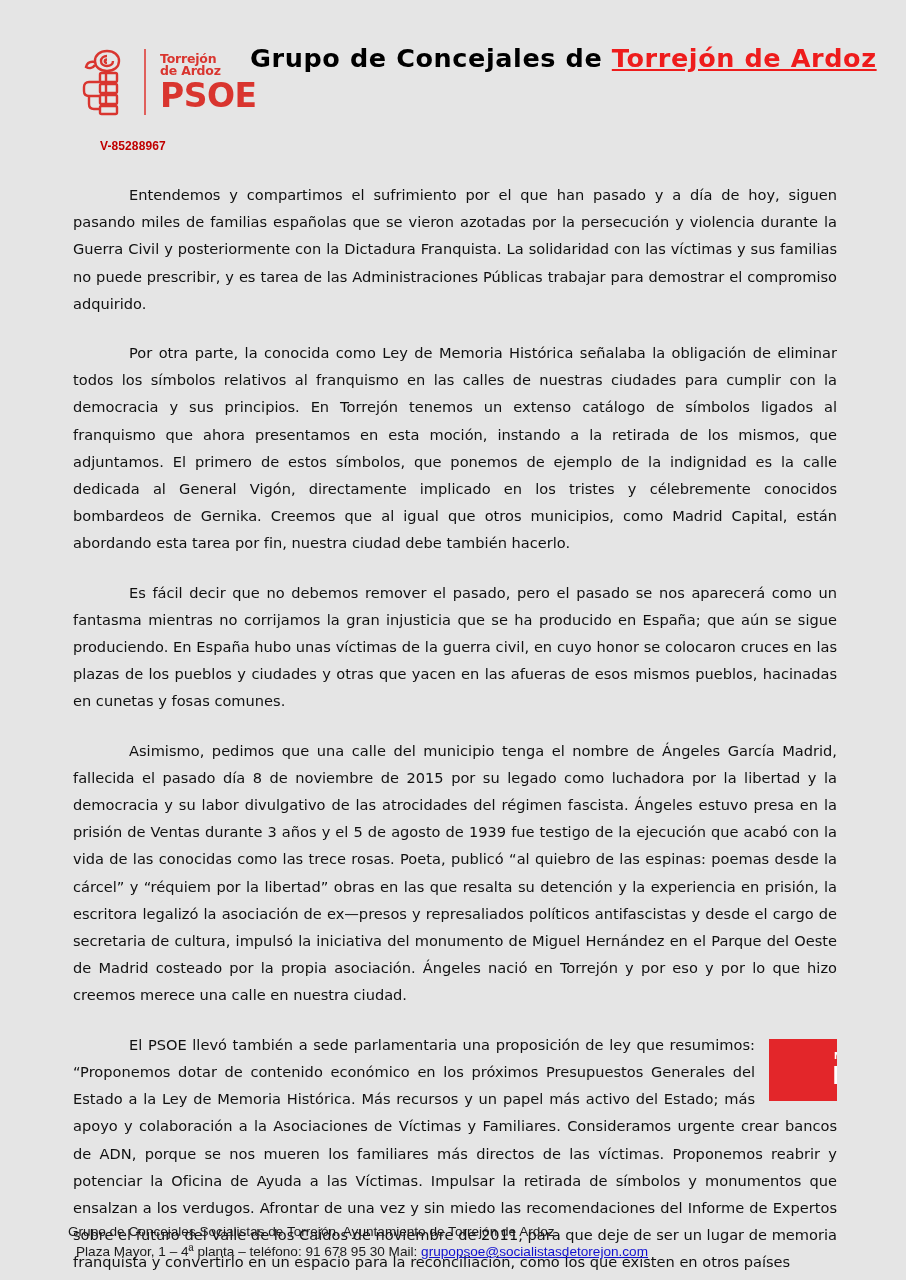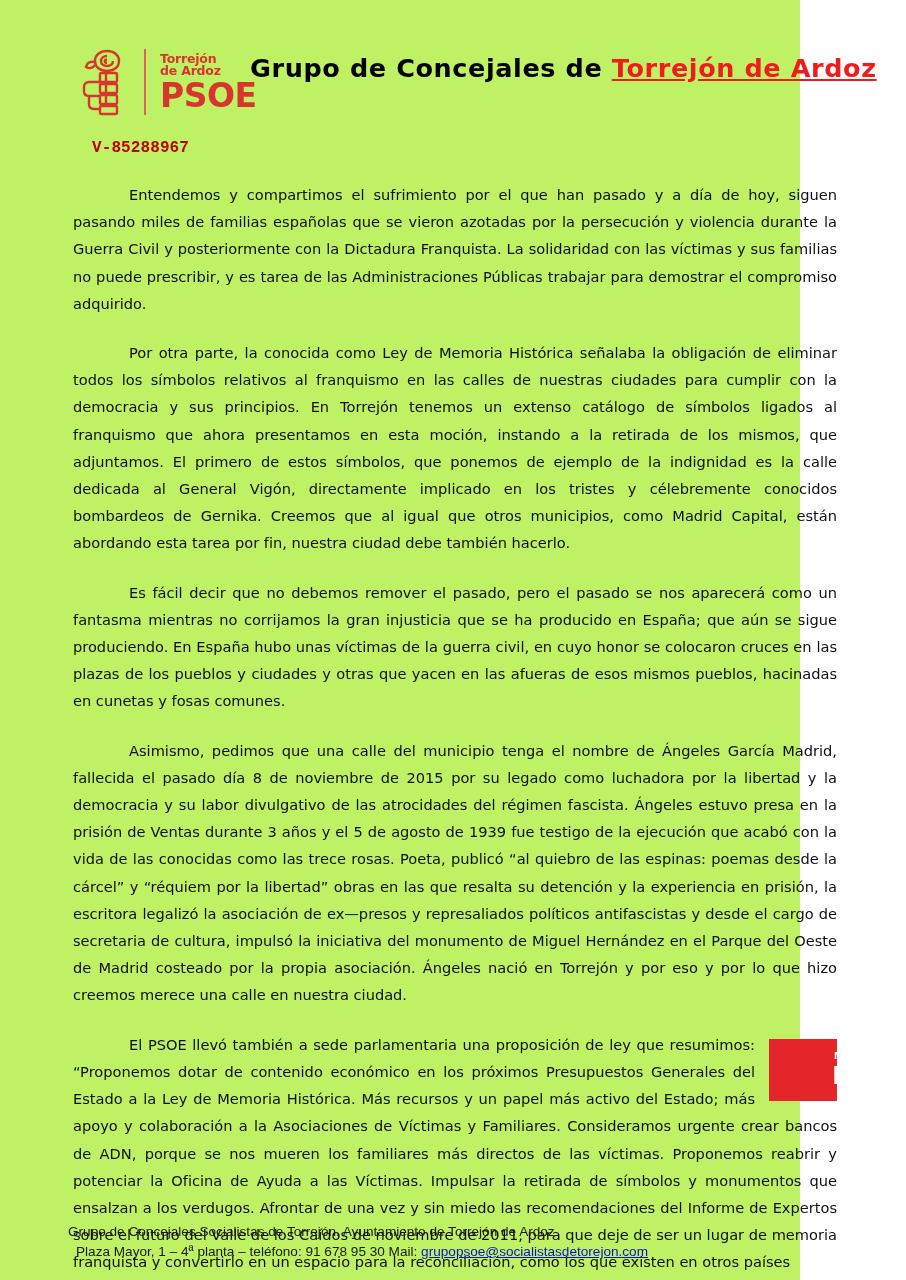--- a/index.html
+++ b/index.html
@@ -11,23 +11,23 @@
   body {
     width: 906px;
     height: 1280px;
     position: relative;
     font-family: "DejaVu Sans", "Liberation Sans", sans-serif;
     overflow: hidden;
   }
 
   .page {
     position: relative;
-    width: 800px;
+    width: 906px;
     height: 1280px;
-    background: #bef264;
+    background: #e5e5e5;
     box-sizing: border-box;
   }
 
   
   .header {
     position: absolute;
     left: 0;
     top: 0;
     width: 906px;
     height: 132px;
@@ -77,40 +77,40 @@
     font-weight: 700;
     color: #d9352f;
     letter-spacing: -0.5px;
     margin-top: 2px;
     line-height: 0.95;
   }
 
   .header-title {
     position: absolute;
     left: 250px;
-    top: 53px;
+    top: 43px;
     font-family: "DejaVu Sans", "Liberation Sans", sans-serif;
     font-size: 25.5px;
     font-weight: 700;
     color: #000000;
     letter-spacing: 0.6px;
     white-space: nowrap;
   }
   .header-title .town {
     color: #ee1c1c;
     text-decoration: underline;
     text-underline-offset: 2px;
   }
 
   .vat-number {
     position: absolute;
-    left: 92px;
+    left: 100px;
     top: 139px;
-    font-family: Liberation Mono, monospace;
-    font-size: 16px;
+    font-family: Liberation Sans, sans-serif;
+    font-size: 12px;
     font-weight: 700;
     color: #c00000;
     letter-spacing: 0.1px;
   }
 
   
   .body-text {
     position: absolute;
     left: 69px;
     top: 181px;

